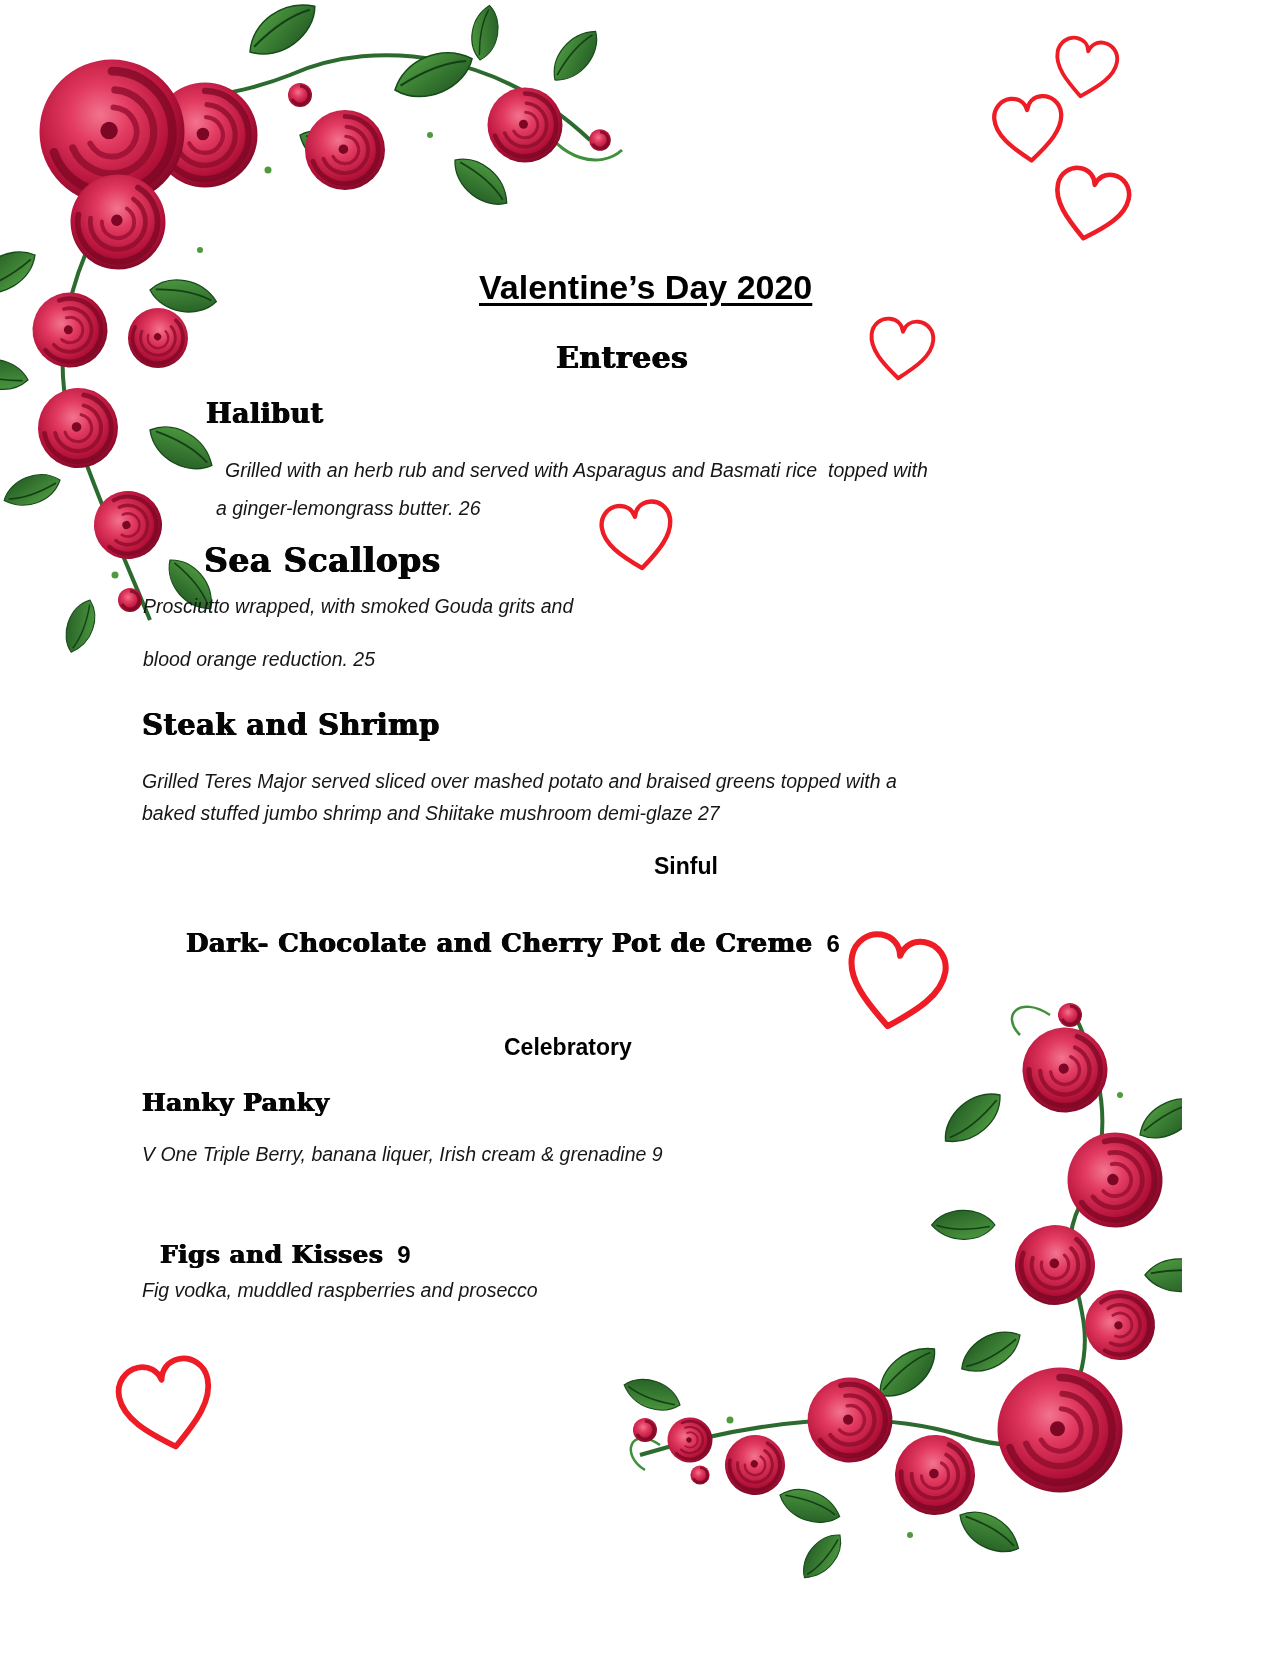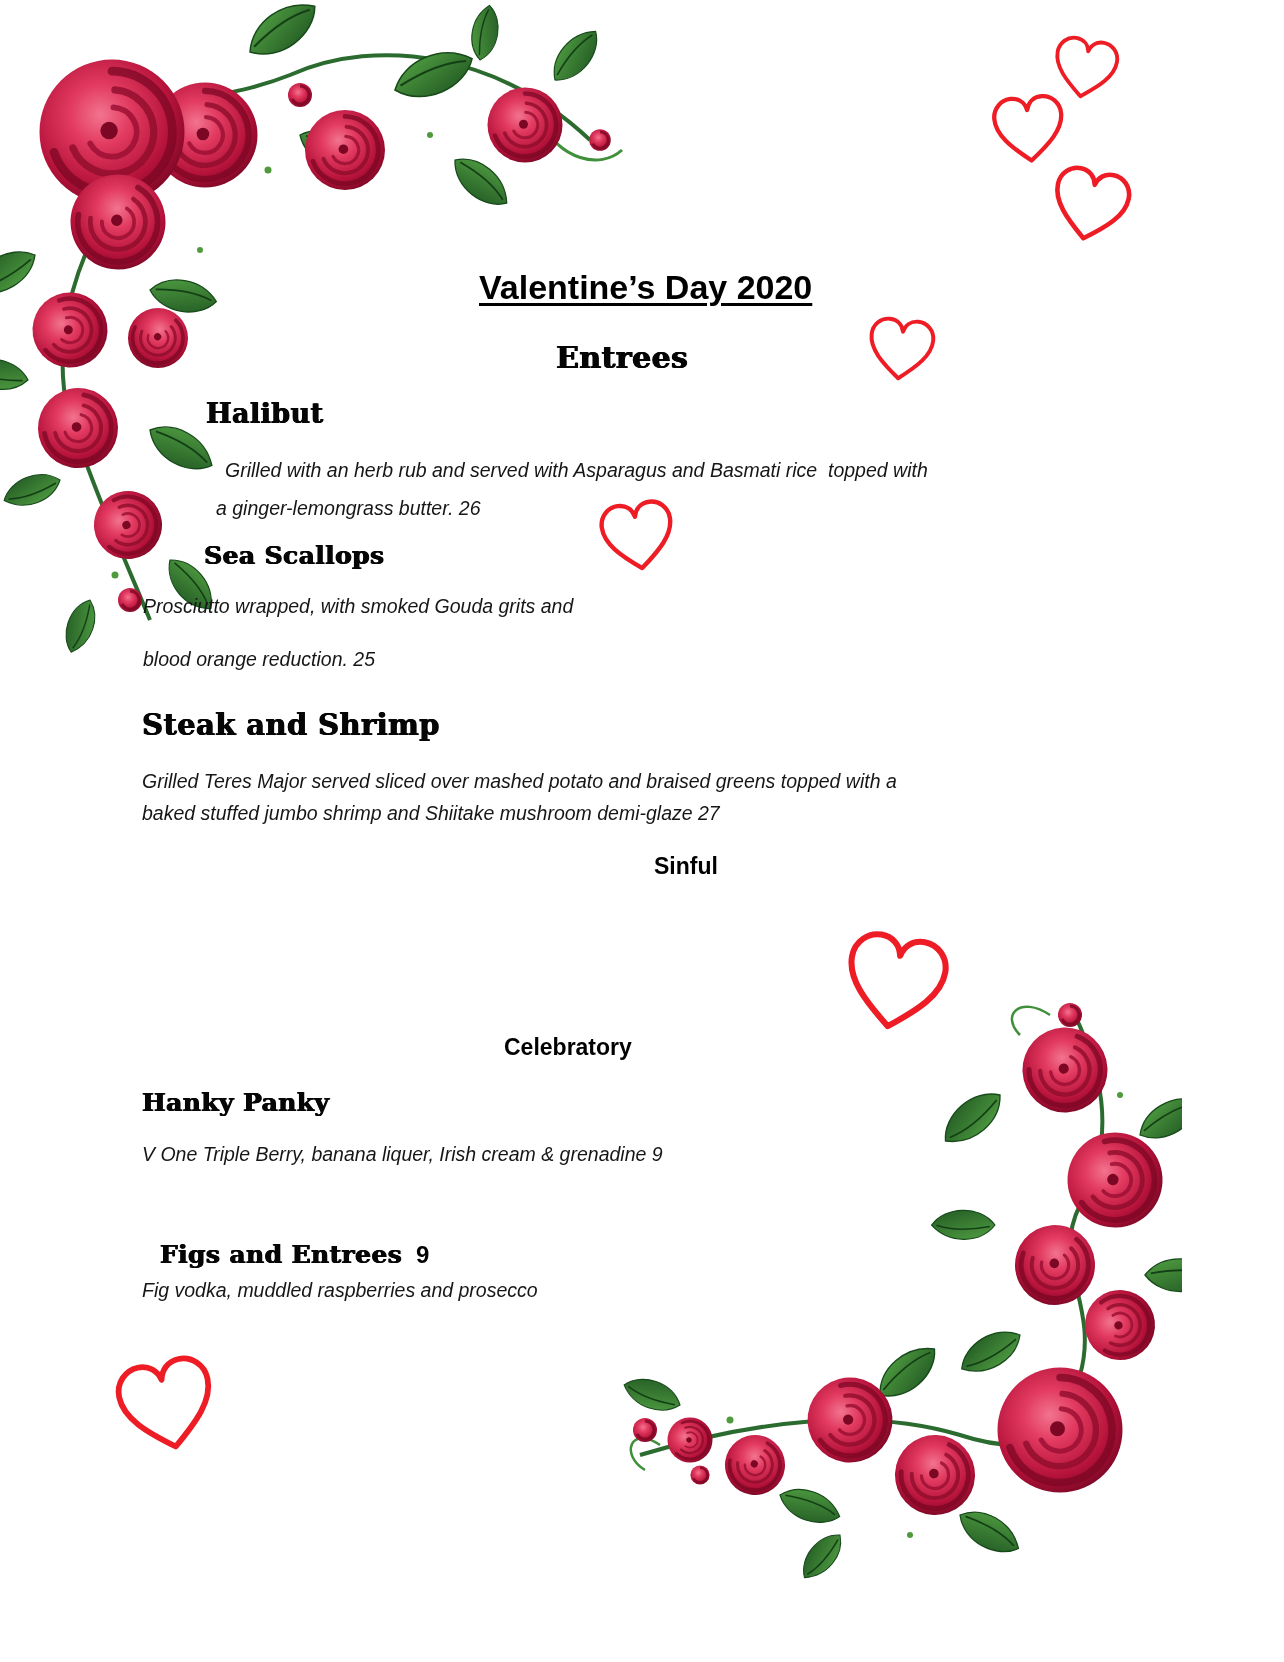--- a/index.html
+++ b/index.html
@@ -185,34 +185,37 @@
     </svg>
 
   <div class="abs title" style="left:479px; top:268px;">Valentine’s Day 2020</div>
 
   <div class="abs heavy" style="left:556px; top:340px; font-size:30px;">Entrees</div>
 
   <div class="abs heavy" style="left:206px; top:398px; font-size:27px;">Halibut</div>
   <div class="abs ital" style="left:225px; top:459px;">Grilled with an herb rub and served with Asparagus and Basmati rice  topped with</div>
   <div class="abs ital" style="left:216px; top:497px;">a ginger-lemongrass butter. 26</div>
 
-  <div class="abs heavy" style="left:204px; top:541px; font-size:25px;">Sea Scallops</div>
+  <div class="abs heavy" style="left:204px; top:541px; font-size:33px;">Sea Scallops</div>
   <div class="abs ital" style="left:143px; top:595px;">Prosciutto wrapped, with smoked Gouda grits and</div>
   <div class="abs ital" style="left:143px; top:648px;">blood orange reduction. 25</div>
 
   <div class="abs heavy" style="left:142px; top:708px; font-size:29px;">Steak and Shrimp</div>
   <div class="abs ital" style="left:142px; top:770px;">Grilled Teres Major served sliced over mashed potato and braised greens topped with a</div>
   <div class="abs ital" style="left:142px; top:802px;">baked stuffed jumbo shrimp and Shiitake mushroom demi-glaze 27</div>
 
   <div class="abs subhead" style="left:654px; top:853px;">Sinful</div>
 
+  <div class="abs" style="left:168px; top:910px;">
+    <span class="heavy" style="font-size:26px;">Dark- Chocolate and Cherry Pot de Creme</span><span class="price">6</span>
+  </div>
 
   <div class="abs subhead" style="left:504px; top:1034px;">Celebratory</div>
 
   <div class="abs heavy" style="left:142px; top:1088px; font-size:25px;">Hanky Panky</div>
   <div class="abs ital" style="left:142px; top:1143px;">V One Triple Berry, banana liquer, Irish cream &amp; grenadine 9</div>
 
   <div class="abs" style="left:142px; top:1222px;">
-    <span class="heavy" style="font-size:25px;">Figs and Entrees</span><span class="price">9</span>
+    <span class="heavy" style="font-size:25px;">Figs and Kisses</span><span class="price">9</span>
   </div>
   <div class="abs ital" style="left:142px; top:1279px;text-align:center;">Fig vodka, muddled raspberries and prosecco</div>
 
 </div>
 
 </body></html>

